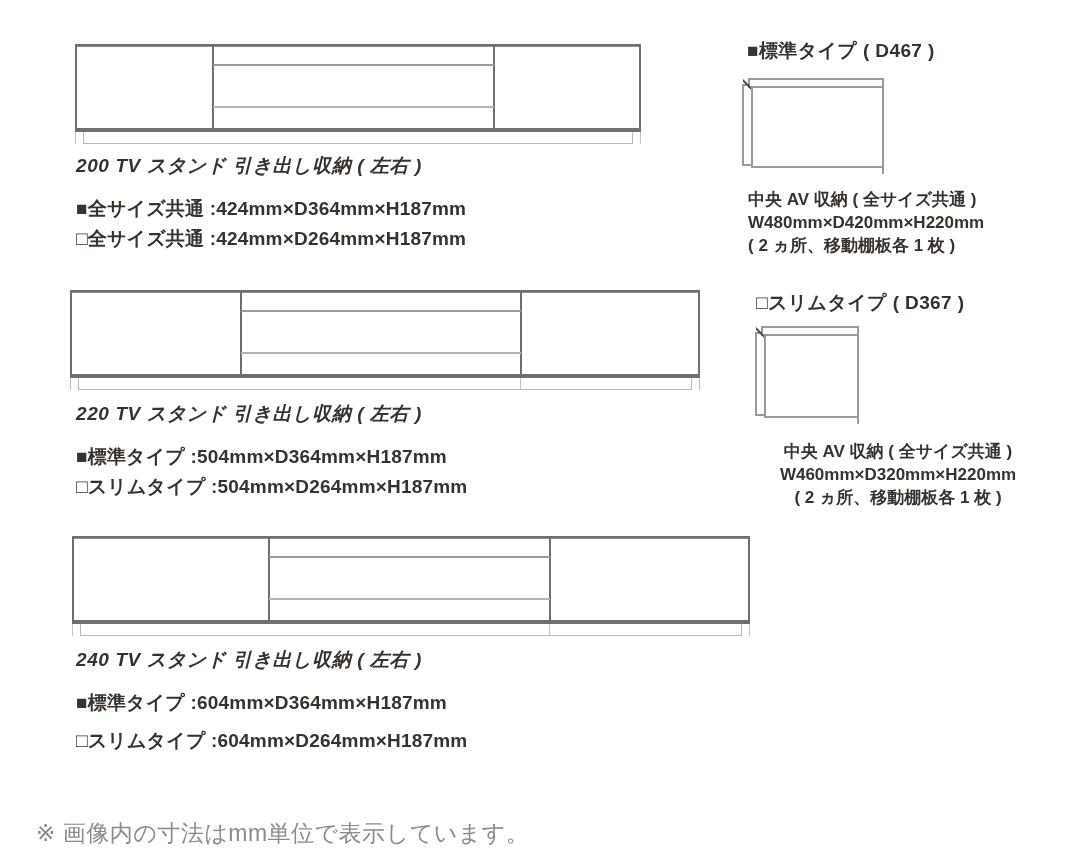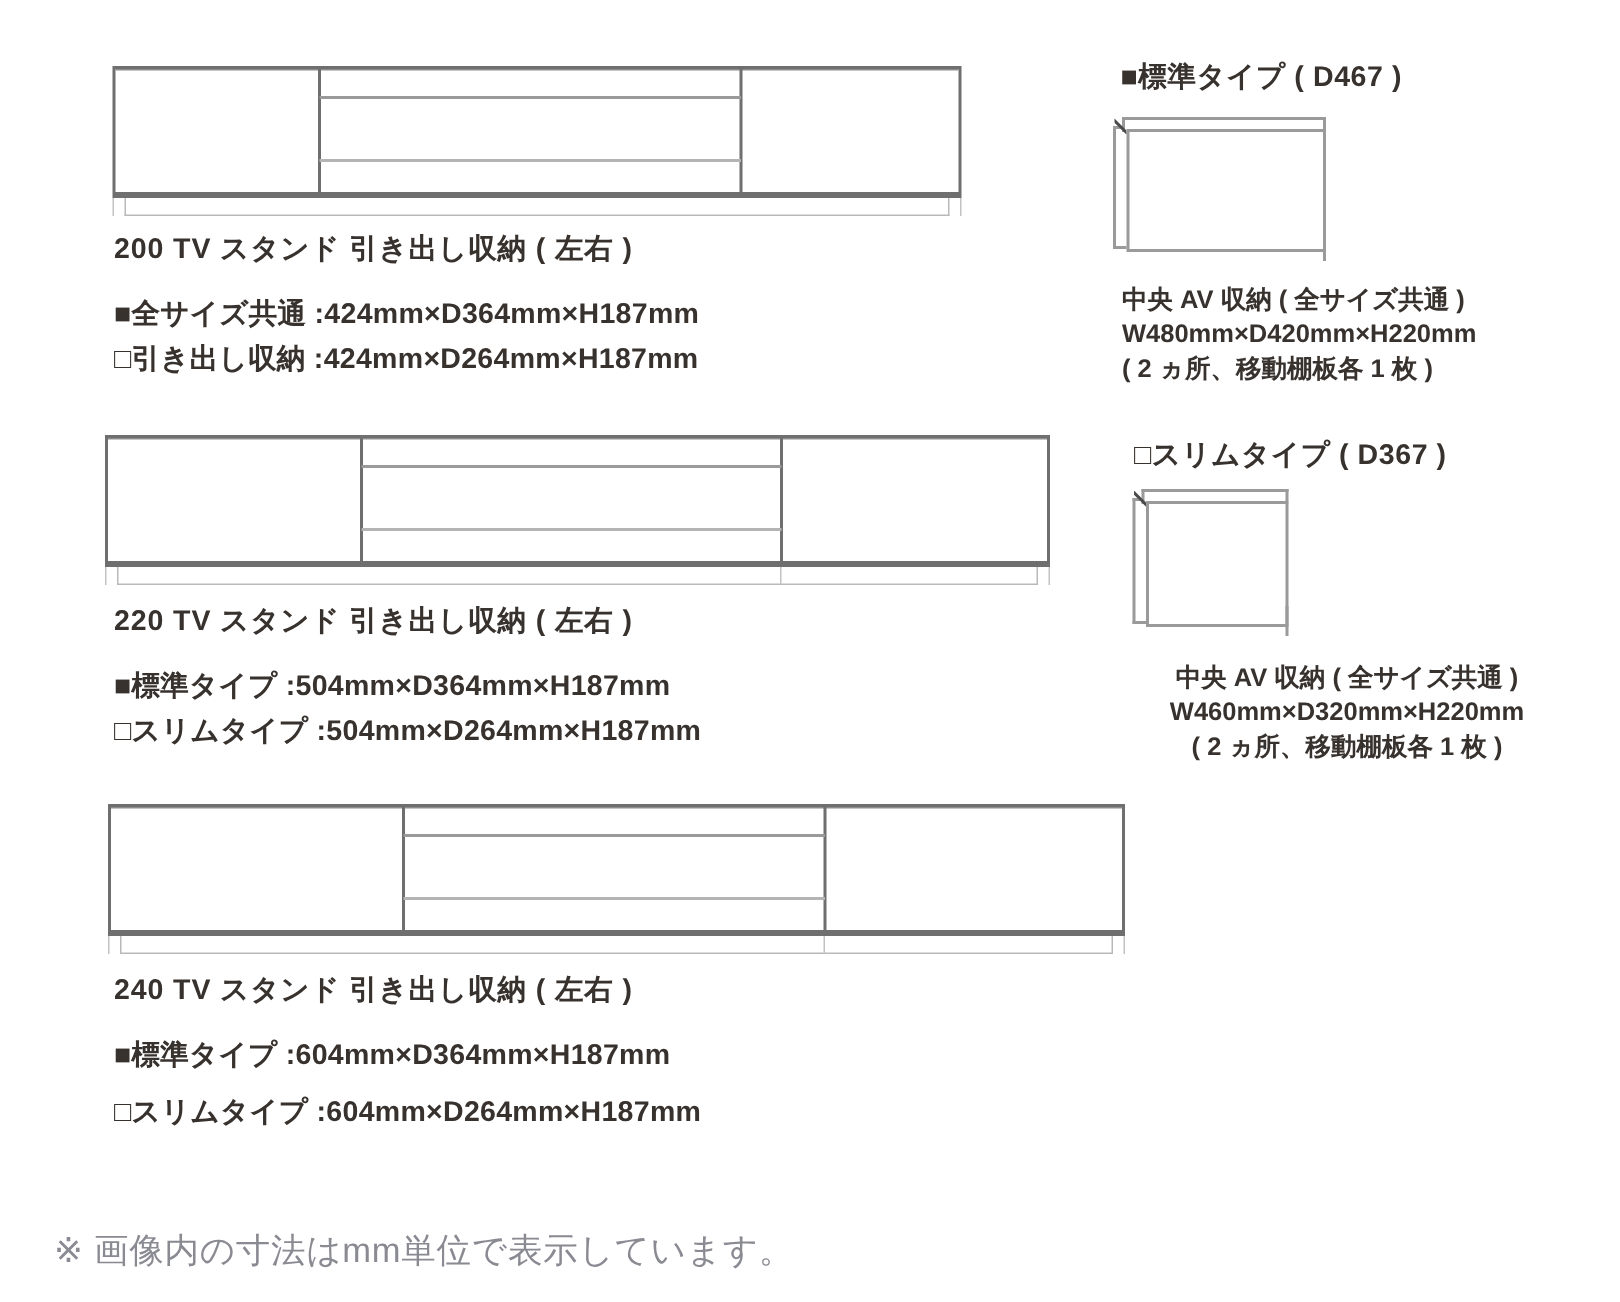--- a/index.html
+++ b/index.html
@@ -82,20 +82,21 @@
   }
 
   
   .caption-title {
     position: absolute;
     font-size: 19px;
     font-weight: 700;
     letter-spacing: 0.6px;
     white-space: nowrap;
     color: #38322e;
+    font-style: italic;
   }
   .caption-line {
     position: absolute;
     font-size: 19px;
     font-weight: 700;
     letter-spacing: 0.2px;
     white-space: nowrap;
     color: #38322e;
   }
 
@@ -191,21 +192,21 @@
       <div class="shelf" style="left:138px; top:62px; width:281px;"></div>
 
       <div class="plinth-top" style="left:0; top:86px; width:566px;"></div>
       <div class="plinth" style="left:8px; top:88px; width:550px; height:12px;"></div>
       <div class="plinth-leg" style="left:0; top:88px; height:12px;"></div>
       <div class="plinth-leg" style="left:565px; top:88px; height:12px;"></div>
     </div>
 
     <div class="caption-title" style="left:76px; top:153px;">200 TV スタンド  引き出し収納 ( 左右 )</div>
     <div class="caption-line" style="left:76px; top:196px;">■全サイズ共通 :424mm×D364mm×H187mm</div>
-    <div class="caption-line" style="left:76px; top:226px;">□引き出し収納 :424mm×D264mm×H187mm</div>
+    <div class="caption-line" style="left:76px; top:226px;">□全サイズ共通 :424mm×D264mm×H187mm</div>
   </div>
 
   <div class="cab-block" style="left:0; top:246px; width:760px; height:260px;">
 
     <div class="drawing" style="position:absolute; left:70px; top:44px; width:630px; height:100px;">
       <div class="cab-body" style="left:0; top:0; width:630px; height:86px;"></div>
       <div class="divider" style="left:170px; top:0; height:86px;"></div>
       <div class="divider" style="left:450px; top:0; height:86px;"></div>
       <div class="shelf dark" style="left:171px; top:20px; width:280px;"></div>
       <div class="shelf" style="left:171px; top:62px; width:280px;"></div>

